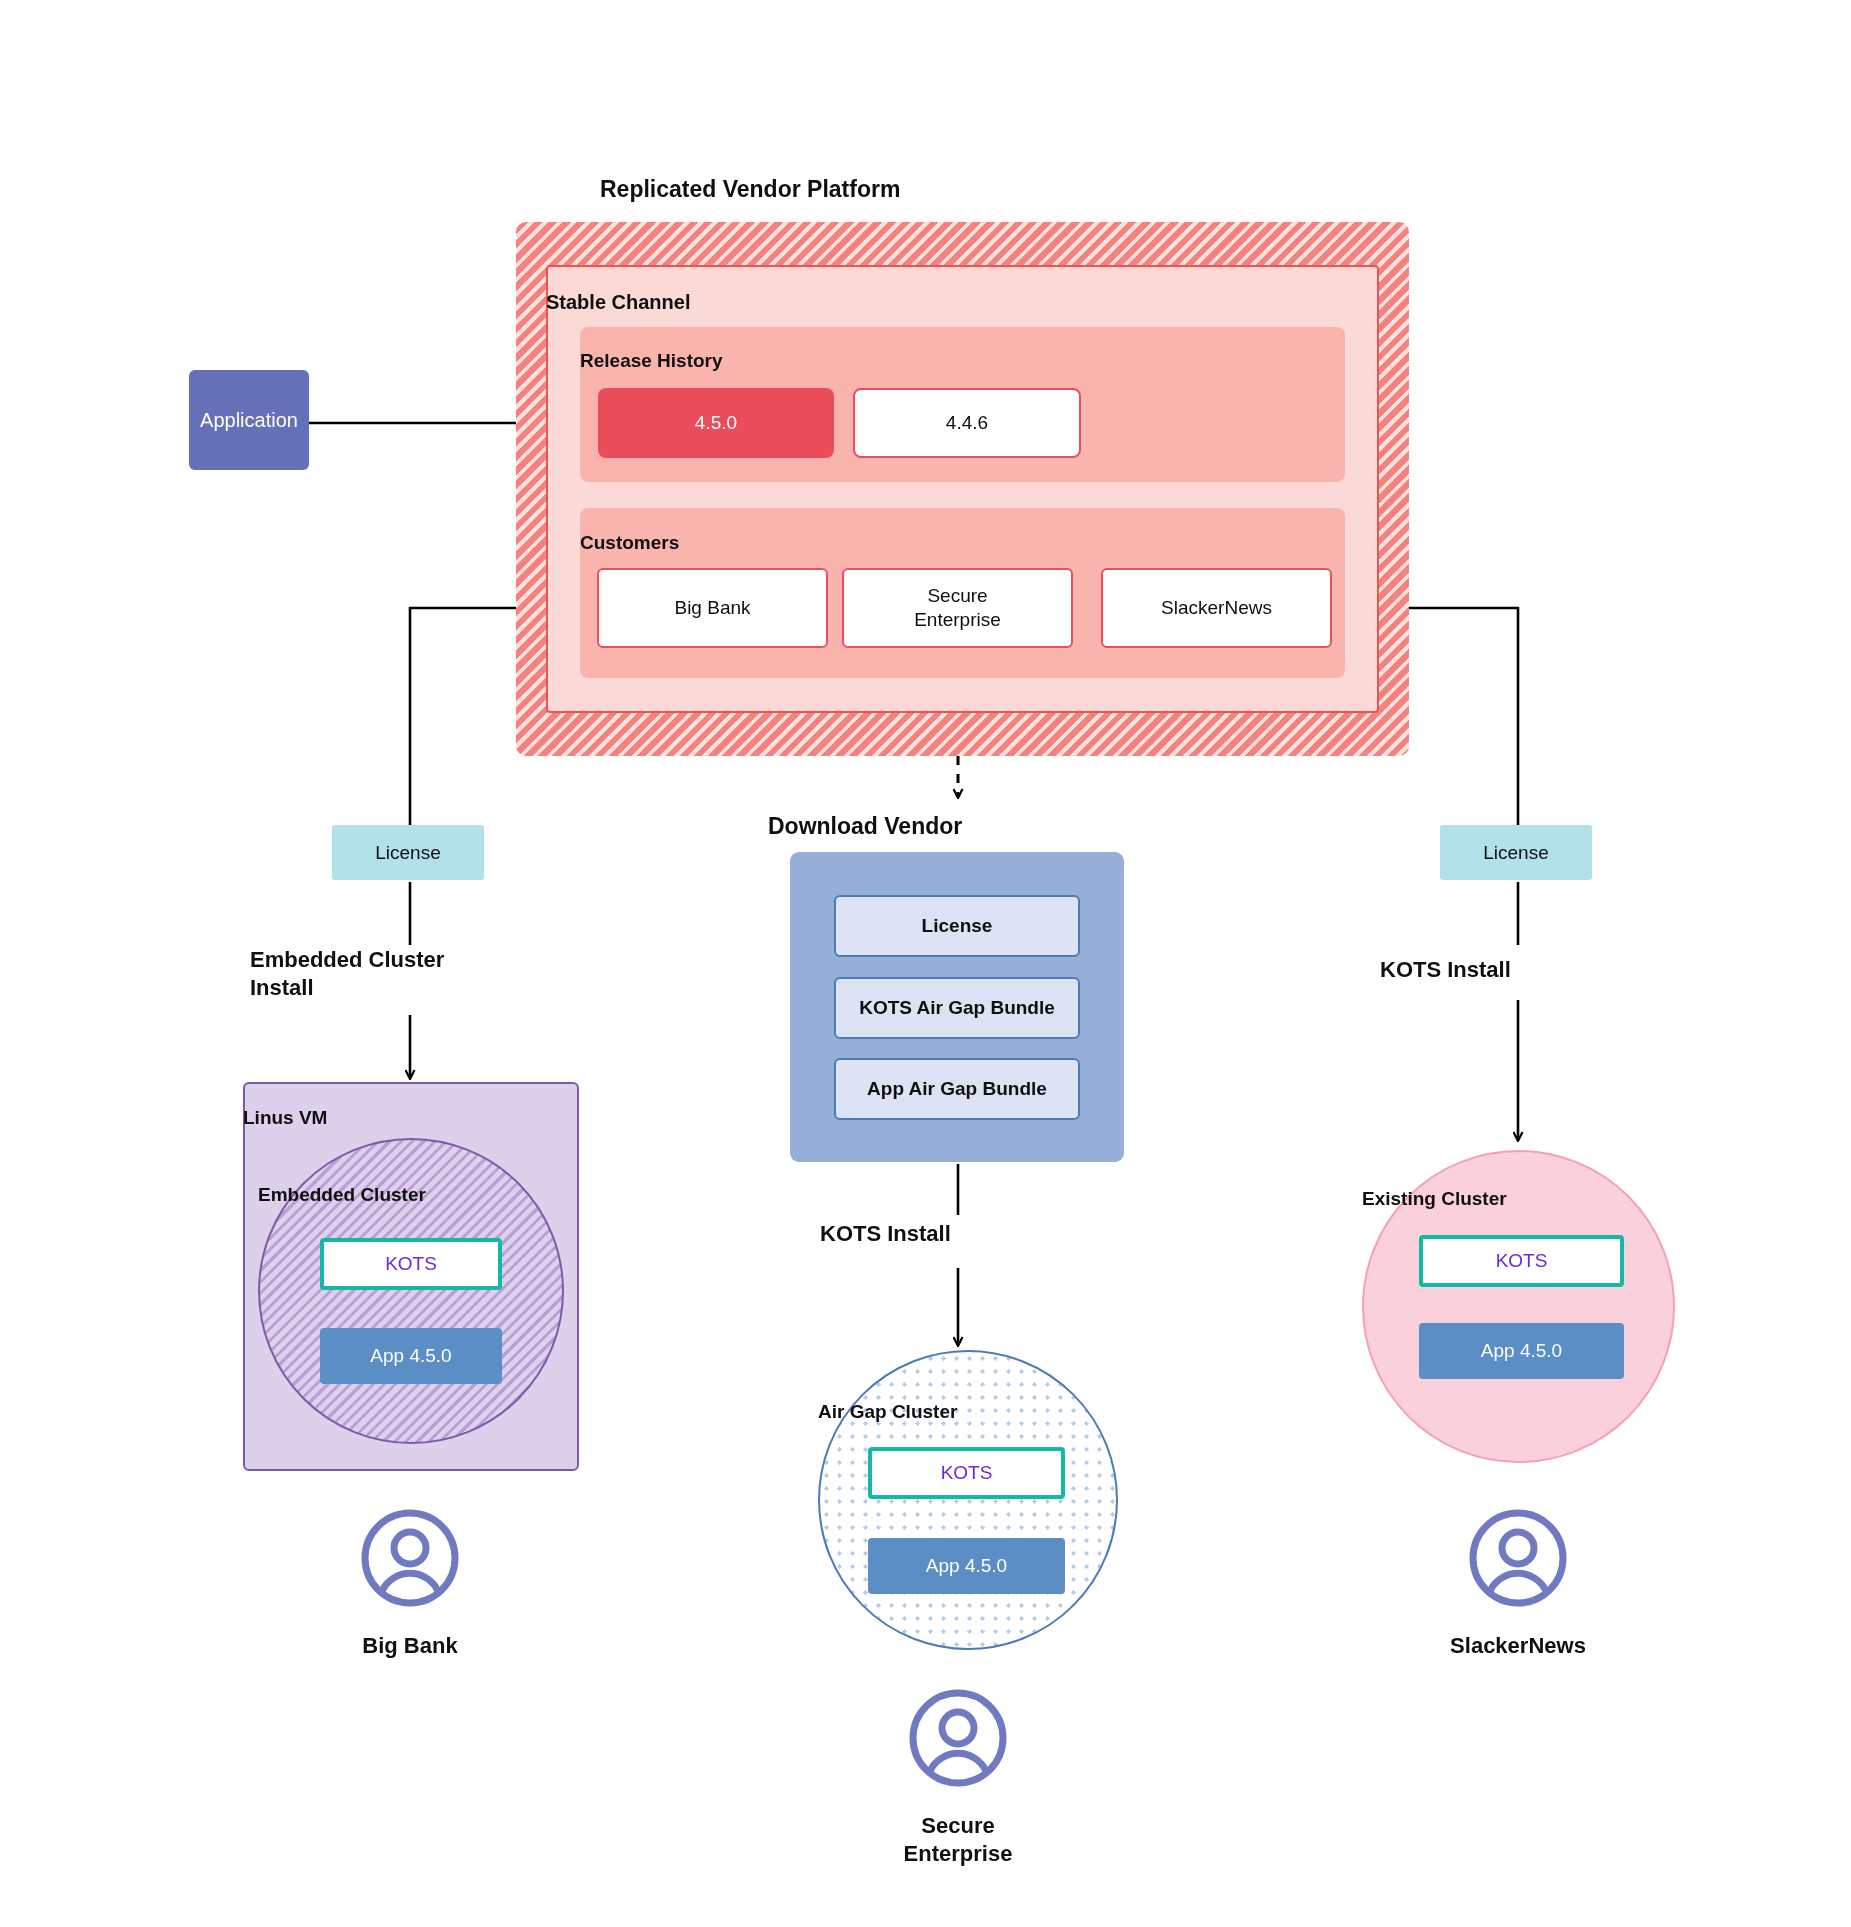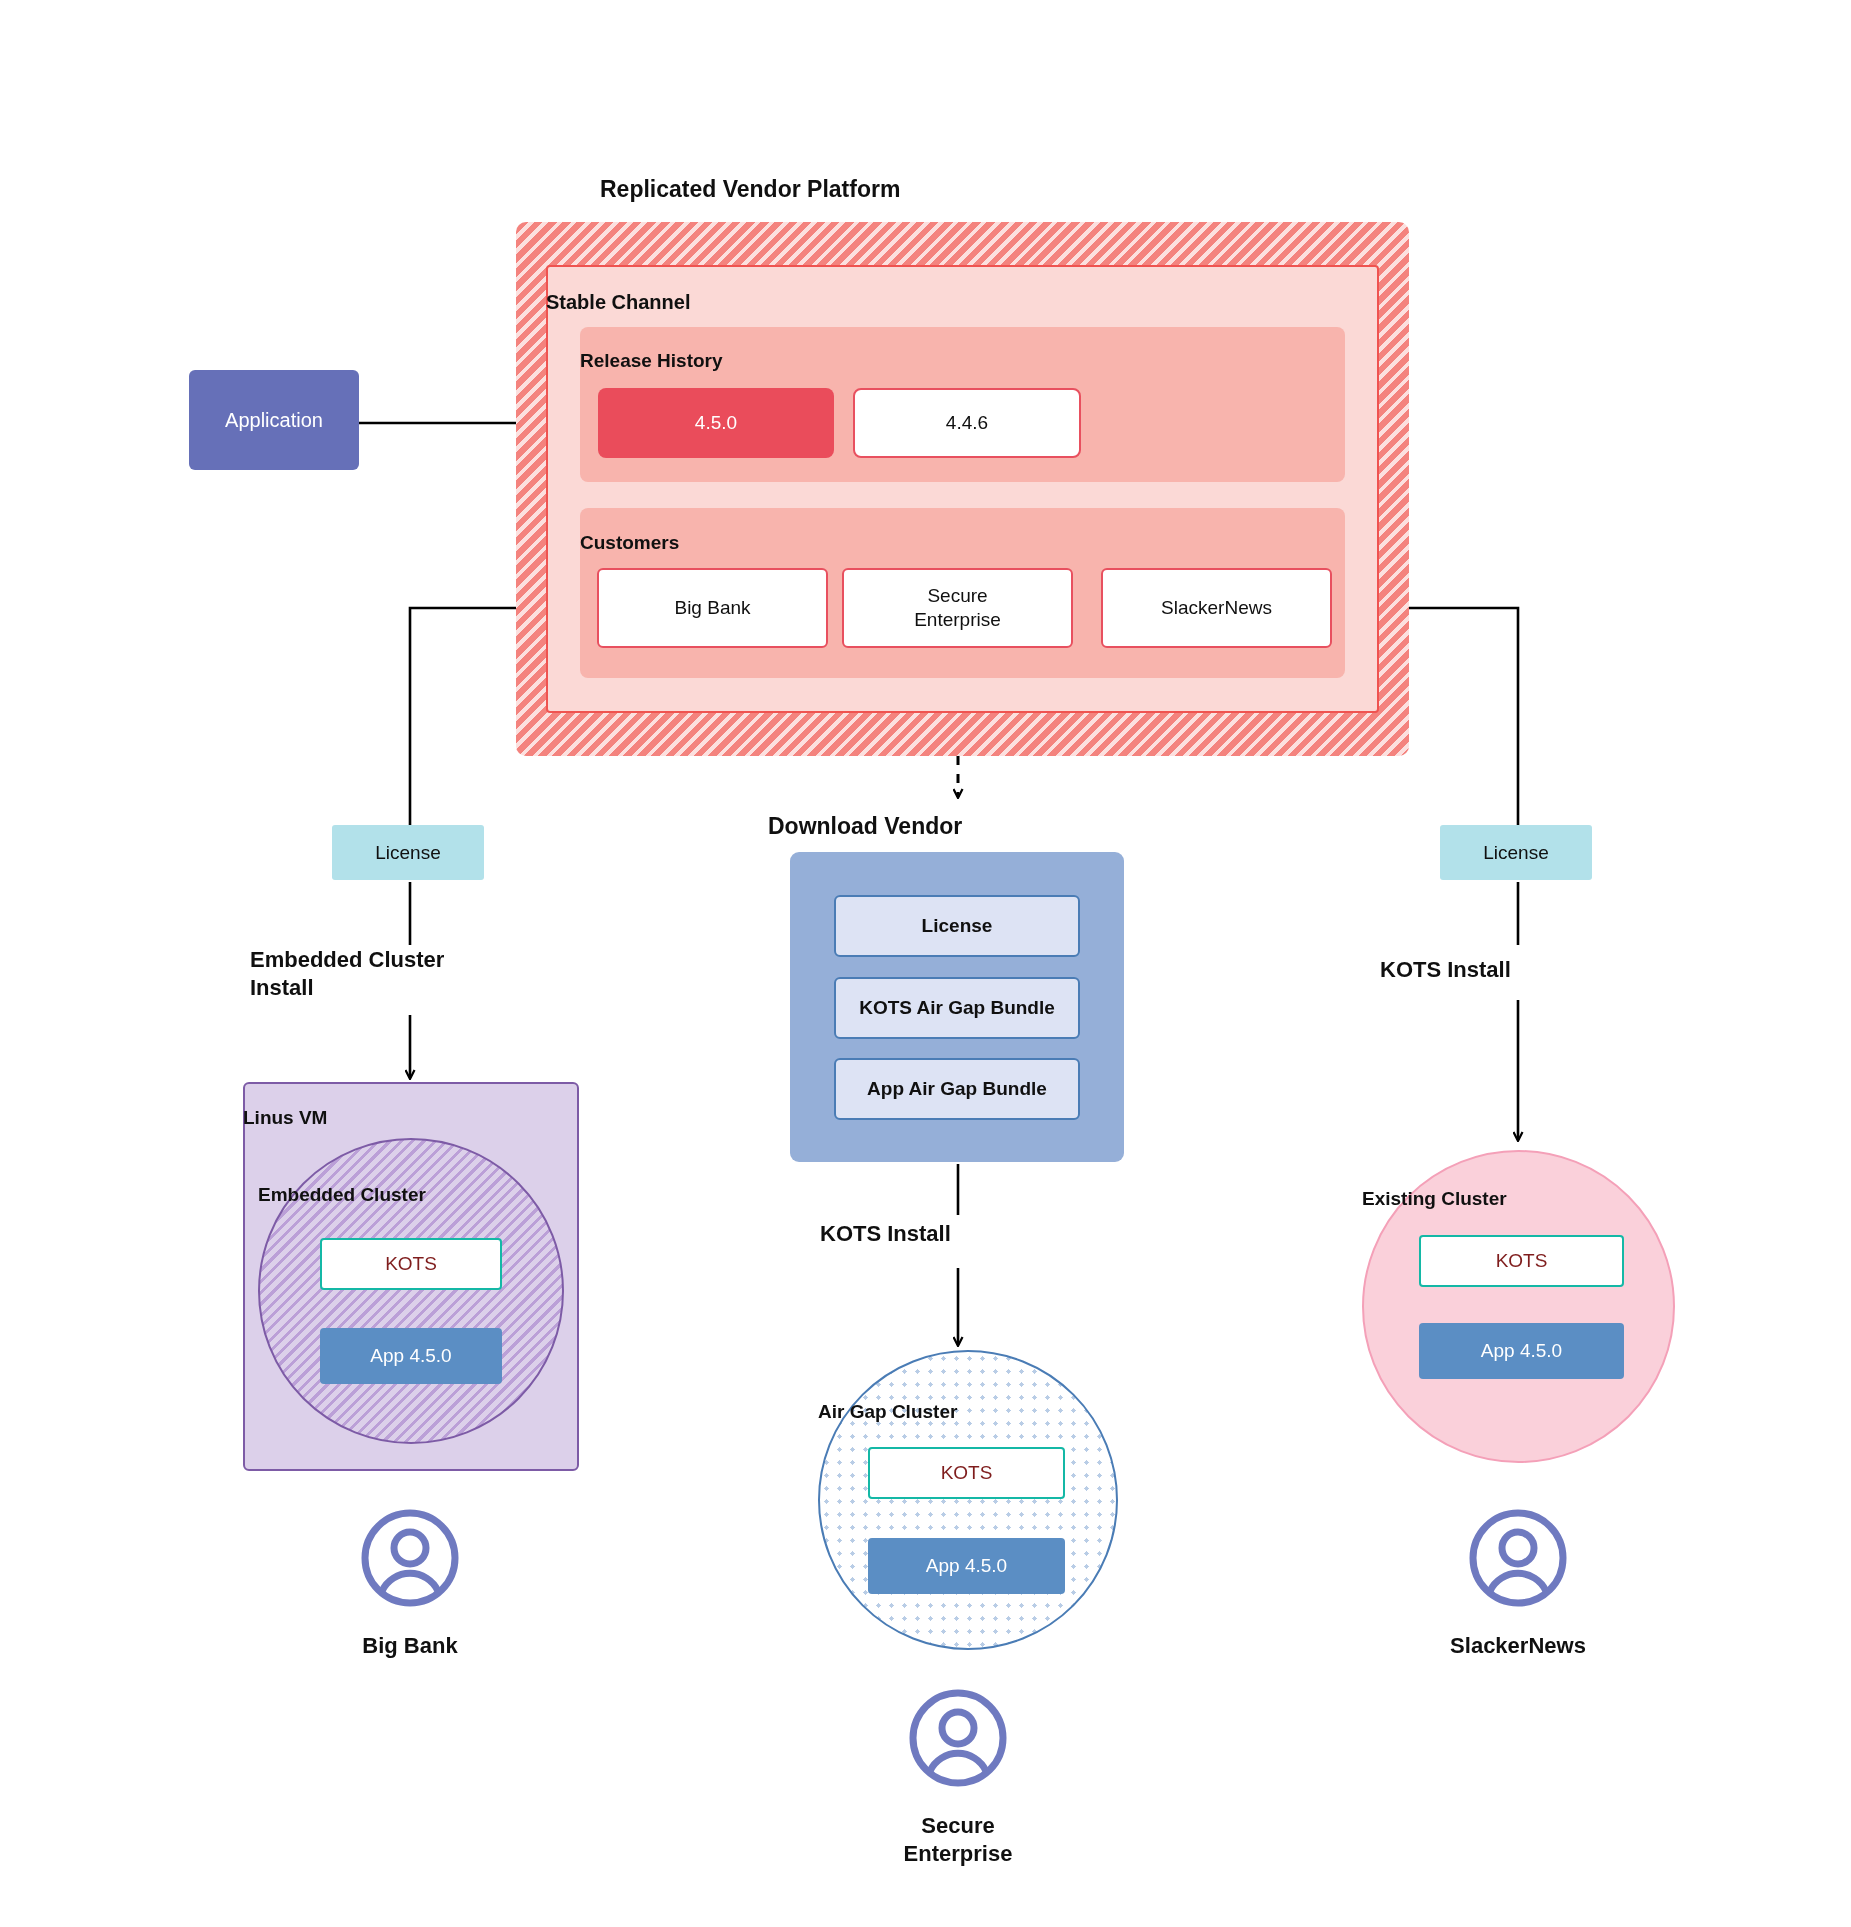--- a/index.html
+++ b/index.html
@@ -136,23 +136,23 @@
   }
   .airgap-circle {
     border-radius: 50%;
     border: 2px solid #4a7cb5;
     background-color: #ffffff;
     background-image: radial-gradient(#b9cde6 22%, transparent 23%);
     background-size: 13px 13px;
   }
   .kots-box {
     background: #ffffff;
-    border: 2px solid #14b8a6;
+    border: 4px solid #14b8a6;
     border-radius: 4px;
-    color: #7f1d1d;
+    color: #6d28d9;
     display: flex; align-items: center; justify-content: center;
     font-size: 19px;
   }
   .app-version-box {
     background: #5b8ec4;
     border-radius: 4px;
     color: #ffffff;
     display: flex; align-items: center; justify-content: center;
     font-size: 19px;
   }
@@ -220,21 +220,21 @@
   <div class="abs release-old" style="left:853px; top:388px; width:228px; height:70px;">4.4.6</div>
 
   <div class="abs section-box" style="left:580px; top:508px; width:765px; height:170px;"></div>
   <div class="abs label title-sm" style="left:580px; top:531px; width:774px;">Customers</div>
 
   <div class="abs customer-box" style="left:597px; top:568px; width:231px; height:80px;">Big Bank</div>
   <div class="abs customer-box" style="left:842px; top:568px; width:231px; height:80px;">Secure
 Enterprise</div>
   <div class="abs customer-box" style="left:1101px; top:568px; width:231px; height:80px;">SlackerNews</div>
 
-  <div class="abs app-node" style="left:189px; top:370px; width:170px; height:100px;">Application</div>
+  <div class="abs app-node" style="left:189px; top:370px; width:120px; height:100px;">Application</div>
 
   <div class="abs license-chip" style="left:332px; top:825px; width:152px; height:55px;">License</div>
   <div class="abs license-chip" style="left:1440px; top:825px; width:152px; height:55px;">License</div>
 
   <div class="abs label txt-edge" style="left:250px; top:946px; width:320px;">Embedded Cluster
 Install</div>
   <div class="abs label txt-edge" style="left:820px; top:1220px; width:280px;">KOTS Install</div>
   <div class="abs label txt-edge" style="left:1380px; top:956px; width:280px;">KOTS Install</div>
 
   <div class="abs label title-lg" style="left:768px; top:812px; width:380px;">Download  Vendor</div>

